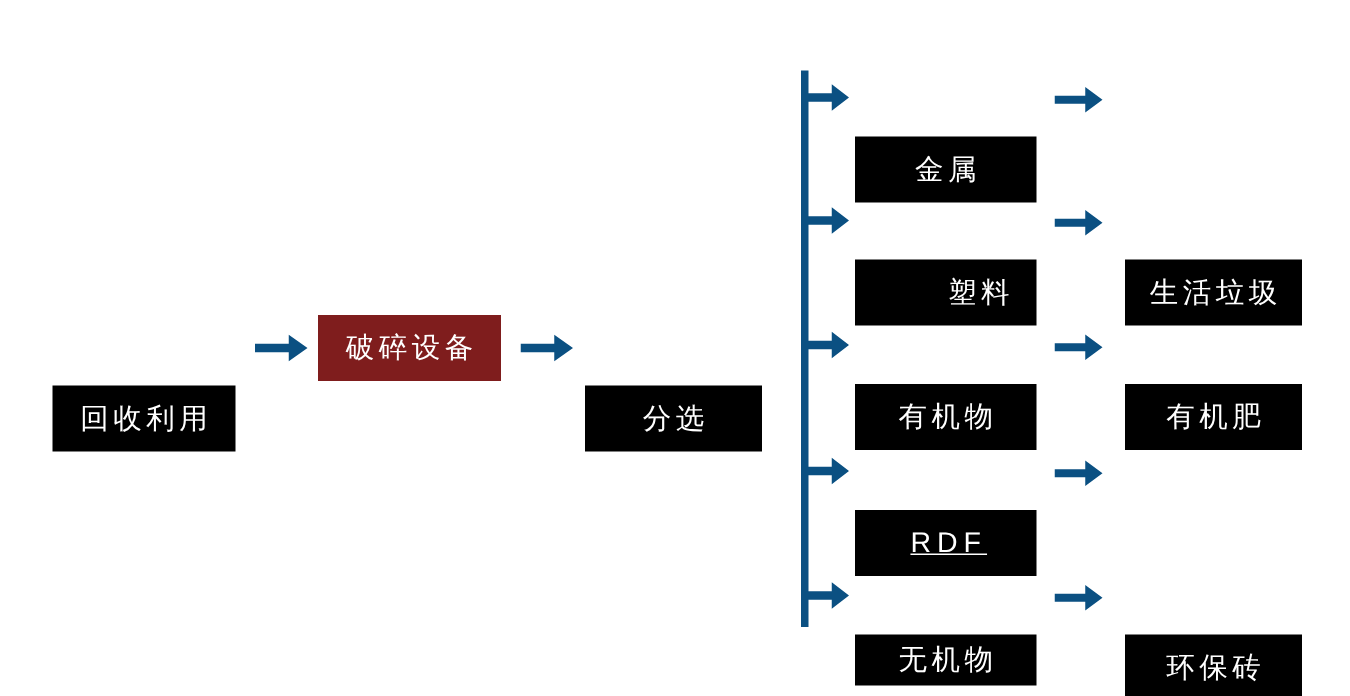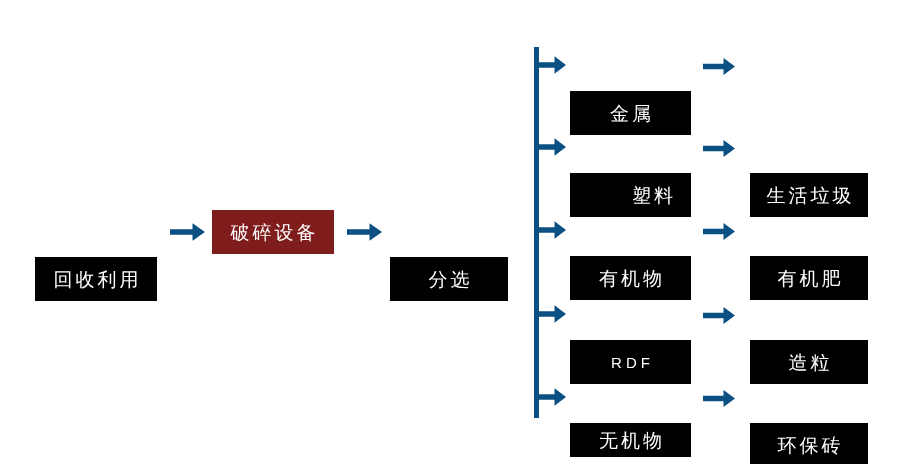--- a/index.html
+++ b/index.html
@@ -26,23 +26,24 @@
     font-size: 19px;
     letter-spacing: 3px;
     text-indent: 3px;
     line-height: 1;
     white-space: nowrap;
     box-sizing: border-box;
   }
   .box.blue { background: #000000; margin-top: 47px; }
   .box.red  { background: #7f1d1d; }
   .box.latin {
-    font-size: 15px;
+    font-size: 19px;
     letter-spacing: 4px;
     text-indent: 4px;
+    text-decoration: underline;
   }
   .arrow {
     position: absolute;
     color: #0b5082;
     font-size: 26px;
     line-height: 1;
     font-weight: bold;
     display: flex;
     align-items: center;
     justify-content: center;
@@ -125,21 +126,20 @@
     <svg width="30" height="22" viewBox="0 0 30 22" aria-hidden="true">
       <path d="M0 8.2 H17.5 V2.2 L29 11 L17.5 19.8 V13.8 H0 Z" fill="#0b5082"></path>
     </svg>
   </div>
   <div class="box blue latin" style="left:570px; top:293px; width:121px; height:44px;">RDF</div>
   <div class="arrow" style="left:700px; top:302px; width:38px; height:26px;">
     <svg width="33" height="21" viewBox="0 0 33 21" aria-hidden="true">
       <path d="M0 7.8 H20.5 V2 L32 10.5 L20.5 19 V13.2 H0 Z" fill="#0b5082"></path>
     </svg>
   </div>
-  <div class="box blue" style="left:750px; top:293px; width:118px; height:44px;">造粒</div>
 
   <div class="branch" style="left:537px; top:386px; width:32px; height:24px;">
     <svg width="30" height="22" viewBox="0 0 30 22" aria-hidden="true">
       <path d="M0 8.2 H17.5 V2.2 L29 11 L17.5 19.8 V13.8 H0 Z" fill="#0b5082"></path>
     </svg>
   </div>
   <div class="box blue" style="left:570px; top:376px; width:121px; height:34px;">无机物</div>
   <div class="arrow" style="left:700px; top:385px; width:38px; height:26px;">
     <svg width="33" height="21" viewBox="0 0 33 21" aria-hidden="true">
       <path d="M0 7.8 H20.5 V2 L32 10.5 L20.5 19 V13.2 H0 Z" fill="#0b5082"></path>

